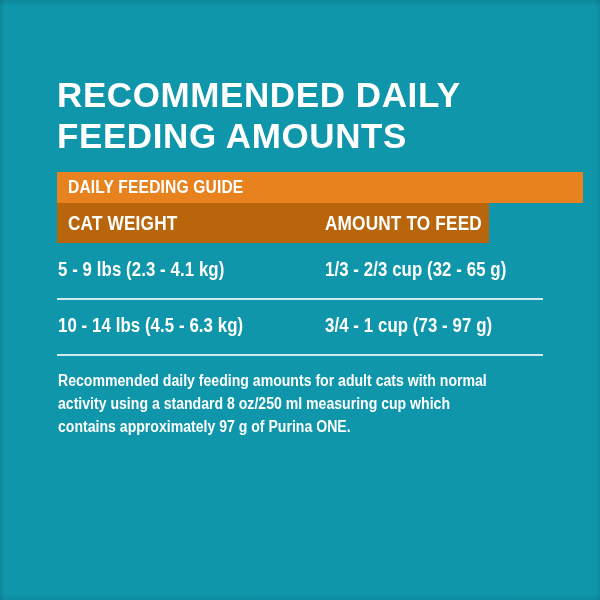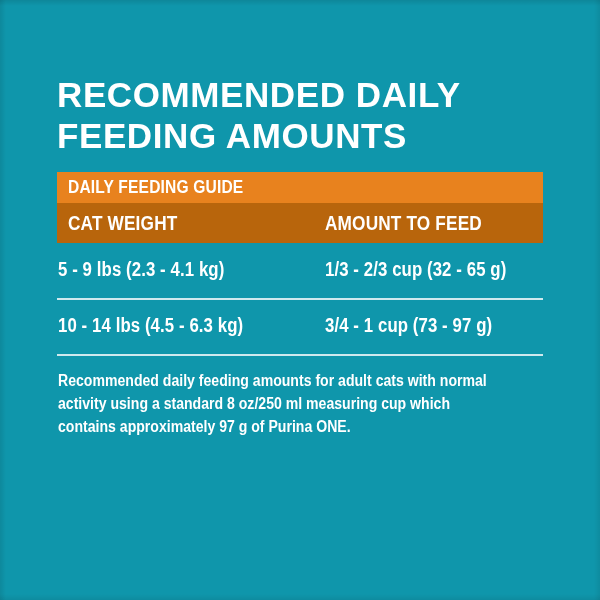--- a/index.html
+++ b/index.html
@@ -44,39 +44,40 @@
   }
 
   
   .band-guide {
     position: absolute;
     left: 57px;
     top: 172px;
     width: 486px;
     height: 31px;
     background: #e8821e;
+    padding-left: 40px;
   }
   .band-guide .band-label {
     position: absolute;
     left: 11px;
     top: 4px;
     color: #ffffff;
     font-size: 19px;
     font-weight: bold;
     letter-spacing: 0.2px;
     transform: scaleX(0.82);
     transform-origin: left center;
     white-space: nowrap;
   }
 
   .band-cols {
     position: absolute;
     left: 57px;
     top: 203px;
-    width: 486px;
+    width: 432px;
     height: 40px;
     background: #b8650c;
   }
   .band-cols .col-head {
     position: absolute;
     top: 8px;
     color: #ffffff;
     font-size: 21px;
     font-weight: bold;
     letter-spacing: 0.2px;

